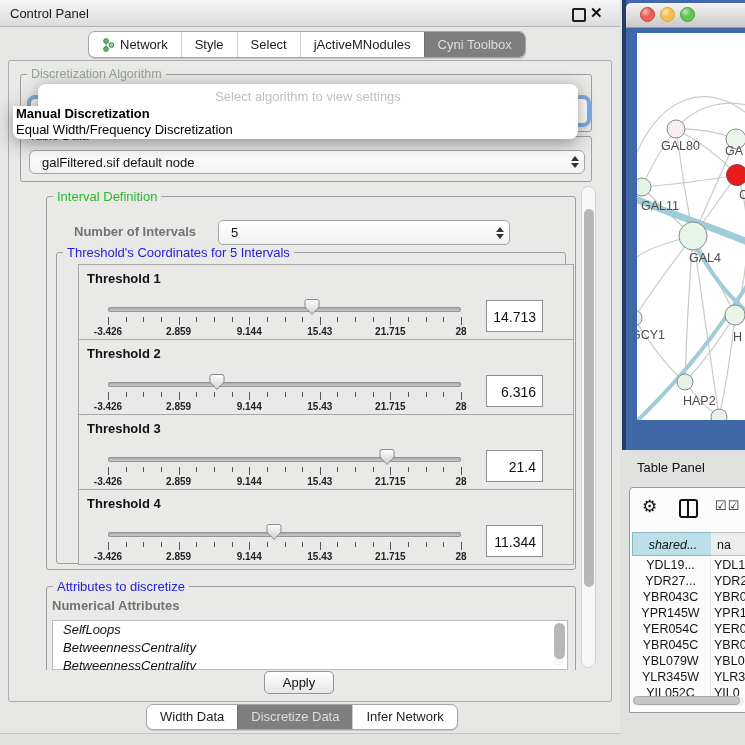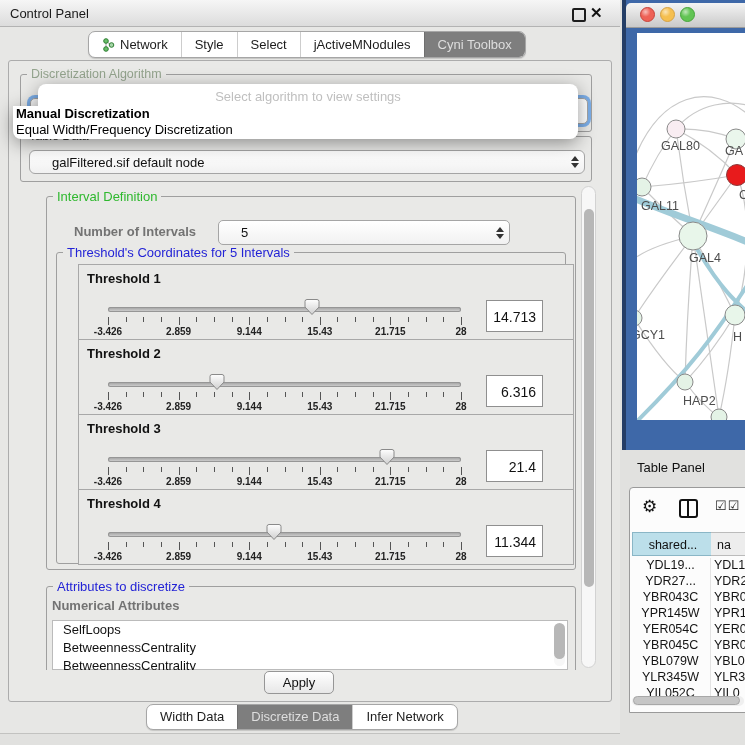--- a/index.html
+++ b/index.html
@@ -18,21 +18,21 @@
        overflow:hidden;box-shadow:0 1px 1px rgba(0,0,0,.15);}
   .seg-item{padding:0 13px;line-height:25px;font-size:13px;color:#1c1c1c;display:flex;align-items:center;gap:5px;}
   .seg-item + .seg-item{border-left:1px solid #cdcdcd;}
   .seg-item.active{background:#7e7e7e;color:#dedede;border-left-color:#6f6f6f;}
   .main-panel{left:8px;top:60px;width:602px;height:640px;background:#e9e9e7;
       border:1px solid #acacac;border-radius:3px;}
   .group{border:1px solid #9f9f9f;border-radius:3px;}
   .group-label{position:absolute;top:-8px;background:#e9e9e7;padding:0 4px;font-size:12.5px;white-space:nowrap;}
   .combo{background:linear-gradient(#ffffff,#f1f1f1);border:1px solid #a5a5a5;border-radius:5px;
          font-size:13px;color:#111;display:flex;align-items:center;}
-  .combo .txt{flex:1;padding-left:22px;white-space:nowrap;overflow:hidden;}
+  .combo .txt{flex:1;padding-left:12px;white-space:nowrap;overflow:hidden;}
   .stepper{width:18px;display:flex;flex-direction:column;align-items:center;justify-content:center;gap:2px;}
   .tri-up{width:0;height:0;border-left:4px solid transparent;border-right:4px solid transparent;border-bottom:5px solid #333;}
   .tri-dn{width:0;height:0;border-left:4px solid transparent;border-right:4px solid transparent;border-top:5px solid #333;}
   
   .popup-wrap{filter:drop-shadow(0 4px 9px rgba(0,0,0,.40));z-index:6;}
   .popup-face{left:38px;top:84px;width:540px;height:25px;background:#fff;border-radius:8px 8px 0 0;
       text-align:center;line-height:25px;font-size:13px;color:#bfbfbf;}
   .popup-list{left:13px;top:106px;width:565px;height:33px;background:#fff;border-radius:0 0 8px 8px;}
   .popup-item{padding-left:3px;font-size:13px;line-height:16px;color:#000;white-space:nowrap;}
   .popup-item.bold{font-weight:bold;}
@@ -47,21 +47,21 @@
   .tick{position:absolute;width:1px;background:#555;}
   .tick-label{position:absolute;font-size:10px;font-weight:bold;color:#222;width:50px;text-align:center;}
   .thumb{position:absolute;top:33px;}
   .valbox{position:absolute;left:407px;top:35px;width:57px;height:32px;background:#fff;
           border:1px solid #8f8f8f;font-size:14px;color:#111;text-align:right;
           line-height:32px;padding-right:6px;box-sizing:border-box;}
   
   .sb-v{background:#f7f7f7;border:1px solid #d2d2d2;border-radius:8px;}
   .sb-thumb{position:absolute;background:#b7b7b7;border-radius:6px;}
   
-  .listbox{background:#fff;border:1px solid #bbb;}
+  .listbox{background:#fff;border:1px solid #bbb;font-style:italic;}
   .list-item{font-size:13px;color:#111;padding-left:10px;line-height:18px;white-space:nowrap;}
   .btn{background:linear-gradient(#ffffff,#e7e7e7);border:1px solid #969696;border-radius:5px;
        font-size:13px;color:#111;text-align:center;}
   
   .netwin{left:622px;top:0;width:123px;height:450px;background:#3e68a8;}
   .netwin-edge{left:622px;top:0;width:4px;height:450px;background:#243d66;}
   .net-titlebar{left:626px;top:3px;width:119px;height:24px;border-radius:5px 0 0 0;
       background:linear-gradient(#f4f4f4,#c9c9c9);border-bottom:1px solid #9a9a9a;}
   .tl{position:absolute;top:6px;width:13px;height:13px;border-radius:50%;}
   .canvas{left:637px;top:33px;width:108px;height:387px;background:#fff;overflow:hidden;}
@@ -417,21 +417,21 @@
       <circle cx="82" cy="384" r="8" fill="#e4f3e6" stroke="#8a8a8a"></circle>
     </svg>
 </div>
 
 <div class="abs tp-title">Table Panel</div>
 <div class="abs tpanel">
   <div class="abs gear" style="left:12px;top:8px;">⚙</div>
   <div class="abs split-icon" style="left:49px;top:11px;"></div>
   <div class="abs checks" style="left:85px;top:10px;">☑☑</div>
   <div class="abs" id="tbl-header" style="left:0;top:44px;width:116px;height:24px;">
-      <div class="th-cell" style="left: 2px; width: 82px; text-align: center; background: rgb(188, 223, 234); border: 1px solid rgb(138, 182, 198);">shared...</div>
+      <div class="th-cell" style="left: 2px; width: 82px; text-align: center; background: rgb(188, 223, 234); border: 1px solid rgb(138, 182, 198); font-style: italic;">shared...</div>
       <div class="th-cell" style="left: 81px; width: 35px; padding-left: 6px; background: rgb(237, 237, 237); border-top: 1px solid rgb(187, 187, 187); border-bottom: 1px solid rgb(187, 187, 187);">na</div>
     </div>
   <div class="abs" id="tbl-rows" style="left:0;top:70px;width:116px;height:140px;overflow:hidden;">
       <div class="row" style="top: 0px;">
         <span class="c1">YDL19...</span>
         <span class="c2">YDL1</span>
       </div>
       <div class="row" style="top: 16px;">
         <span class="c1">YDR27...</span>
         <span class="c2">YDR2</span>

